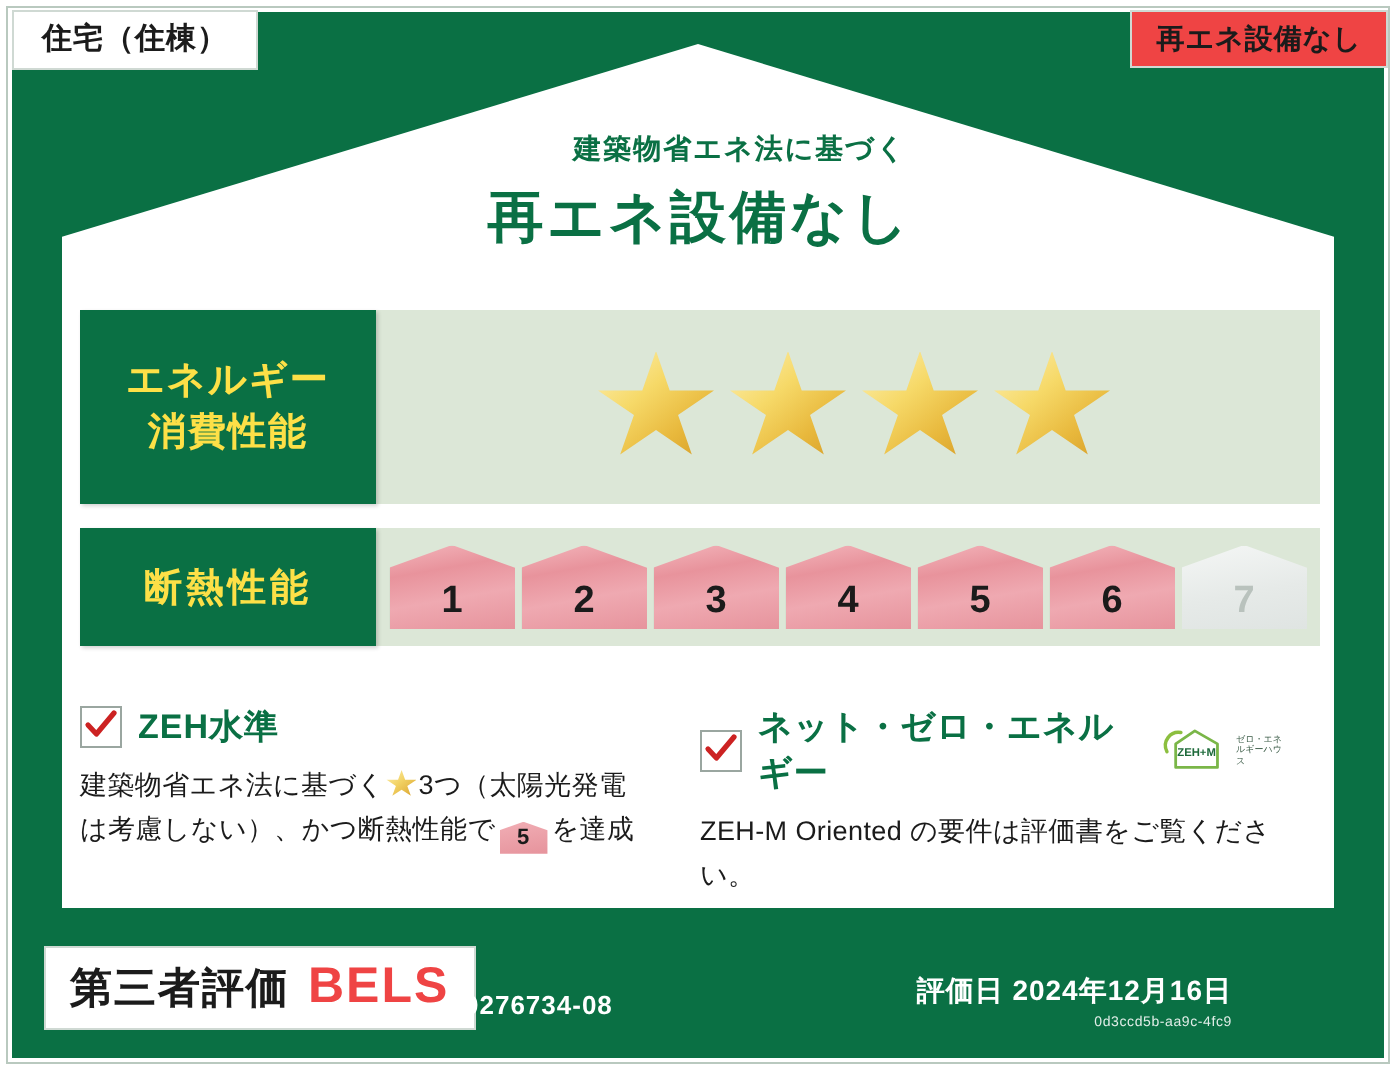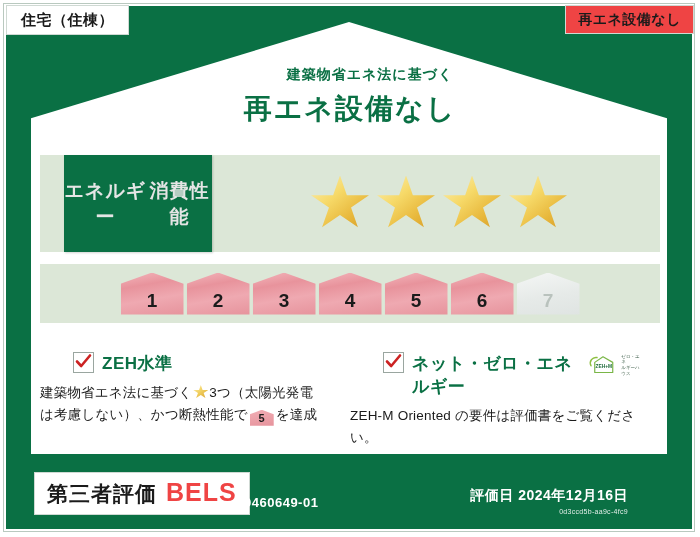--- a/index.html
+++ b/index.html
@@ -66,27 +66,26 @@
   
   .row{
     position:absolute;
     background:#dce7d7;
     display:flex;align-items:center;
   }
   .row-energy{left:40px;top:155px;width:620px;height:97px;}
   .row-insul{left:40px;top:264px;width:620px;height:59px;}
 
   .row-label{
-    background:#0a7044;color:#e5e5e5;
+    background:#0a7044;color:#fde047;
     font-weight:bold;
-    display:flex;flex-direction:row;align-items:center;justify-content:center;
+    display:flex;flex-direction:column;align-items:center;justify-content:center;
     text-align:center;
     flex:0 0 auto;
     box-shadow:1px 1px 2px rgba(0,0,0,.18);
-    margin-left:24px;
   }
   .row-energy .row-label{width:148px;height:97px;font-size:19px;line-height:1.35;letter-spacing:1px;}
   .row-insul .row-label{width:148px;height:59px;font-size:19px;letter-spacing:2px;}
 
   .row-content{flex:1 1 auto;display:flex;align-items:center;}
   .row-energy .row-content{justify-content:center;gap:8px;padding-left:6px;}
   .row-insul .row-content{justify-content:center;gap:3px;}
 
   
   .star{
@@ -120,21 +119,21 @@
     border:0;
   }
   .house.off .hnum{color:#b9c2bd;}
 
   
   .claims{
     position:absolute;left:40px;top:352px;width:620px;height:96px;
     display:flex;
   }
   .claim{flex:0 0 50%;box-sizing:border-box;padding-right:18px;}
-  .claim-head{display:flex;align-items:flex-start;gap:8px;margin-bottom:7px;margin-left:33px;}
+  .claim-head{display:flex;align-items:center;gap:8px;margin-bottom:7px;}
   .chk{
     width:19px;height:19px;border:1px solid #9aa6a0;background:#fff;
     position:relative;flex:0 0 auto;
   }
   .chk svg{position:absolute;left:1px;top:0px;}
   .claim-title{font-size:17px;font-weight:bold;color:#0a7044;letter-spacing:.5px;}
   .claim-body{
     font-size:13.5px;color:#1b1b1b;line-height:1.62;letter-spacing:.2px;
   }
   .inline-star{
@@ -151,21 +150,21 @@
     background:linear-gradient(170deg,#f1aeb5 0%,#e6939c 100%);
     clip-path:polygon(50% 0%, 100% 27%, 100% 100%, 0% 100%, 0% 27%);
   }
   .inline-house span{position:relative;z-index:2;line-height:16px;}
 
   .zehm-logo{margin-left:6px;display:flex;align-items:center;gap:3px;}
   .zehm-note{font-size:4.5px;color:#3a5b46;line-height:1.25;letter-spacing:0;}
 
   
   .bottom{
-    position:absolute;left:12px;bottom:0;width:640px;height:80px;
+    position:absolute;left:0;bottom:0;width:640px;height:80px;
   }
   .bels-box{
     position:absolute;left:22px;bottom:22px;
     background:#ffffff;border:1px solid #cfd9d3;
     padding:5px 12px 6px 12px;
     display:flex;align-items:baseline;gap:9px;
   }
   .bels-jp{font-size:21px;font-weight:bold;color:#1b1b1b;letter-spacing:1px;}
   .bels-en{font-size:25px;font-weight:bold;color:#ef4444;letter-spacing:1px;}
   .bels-no{
@@ -202,20 +201,23 @@
     </div>
     <div class="row-content">
       <div class="star"></div>
       <div class="star"></div>
       <div class="star"></div>
       <div class="star"></div>
     </div>
   </div>
 
   <div class="row row-insul">
+    <div class="row-label">
+      <span>断熱性能</span>
+    </div>
     <div class="row-content">
       <div class="house on">
         <span class="hshape"></span>
         <span class="hnum">1</span>
       </div>
       <div class="house on">
         <span class="hshape"></span>
         <span class="hnum">2</span>
       </div>
       <div class="house on">
@@ -278,20 +280,20 @@
       <div class="claim-body">ZEH-M Oriented の要件は評価書をご覧ください。</div>
     </div>
 
   </div>
 
   <div class="bottom">
     <div class="bels-box">
       <span class="bels-jp">第三者評価</span>
       <span class="bels-en">BELS</span>
     </div>
-    <div class="bels-no">0460649-01</div>
+    <div class="bels-no">0276734-08</div>
     <div class="date-wrap">
       <div class="date-main">評価日 2024年12月16日</div>
       <div class="date-code">0d3ccd5b-aa9c-4fc9</div>
     </div>
   </div>
 
 </div>
 
 </body></html>

